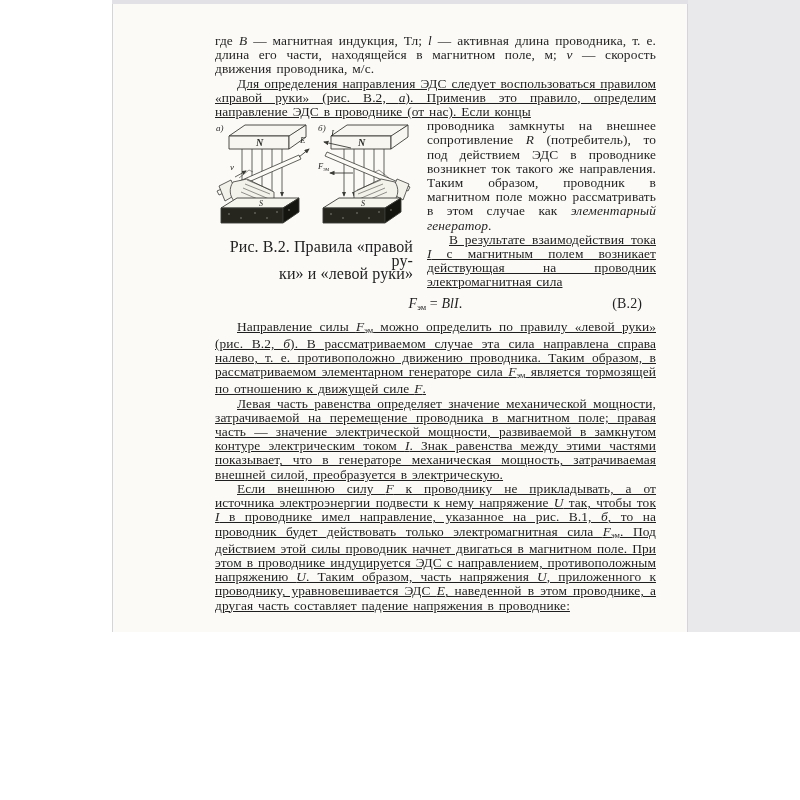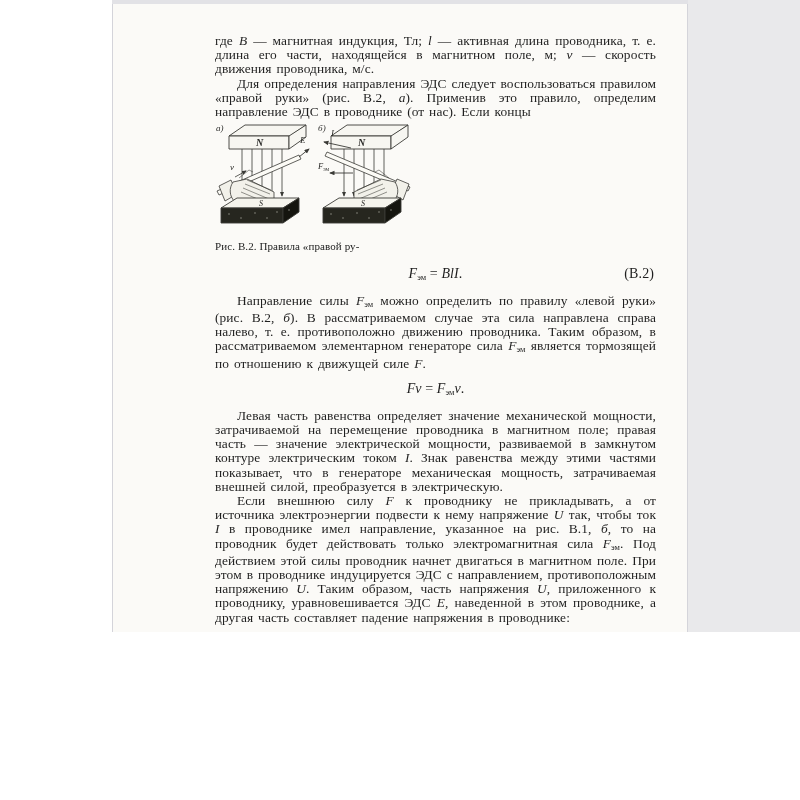--- a/index.html
+++ b/index.html
@@ -17,35 +17,35 @@
   }
   .edge-top{position:absolute;top:0;left:112px;width:576px;height:4px;background:#e2e2e6;}
   .edge-bottom{position:absolute;top:794px;left:90px;width:710px;height:6px;background:#56565b;}
 
   .content{
     position:absolute;top:34px;left:215px;width:441px;
     font-size:13.4px;line-height:14.2px;color:#1f1f1f;
     text-align:justify;word-spacing:1.4px;letter-spacing:.1px;
   }
   .content p{margin:0;}
-  .indent{text-indent:22px;}
+  .indent{text-indent:22px;text-decoration:underline;}
   i{font-style:italic;}
   sub{font-size:8.5px;vertical-align:-2px;letter-spacing:0;}
 
   .figure{
     float:left;width:198px;margin:3px 14px 2px 0;
   }
   .fig-drawings{display:flex;justify-content:space-between;}
   .fig-caption{
-    margin-top:4px;text-align:left;font-size:11px;line-height:13.5px;
+    margin-top:4px;text-align:right;font-size:16px;line-height:13.5px;
     word-spacing:normal;color:#222;
   }
   .formula{
-    position:relative;text-align:center;margin:6px 0 5px;clear:none;
-    font-size:14px;line-height:23px;word-spacing:normal;
+    position:relative;text-align:center;margin:6px 12px 5px;clear:none;
+    font-size:14px;line-height:16px;word-spacing:normal;
   }
   .formula .eqnum{position:absolute;right:2px;top:0;font-style:normal;}
   .wrap-block::after{content:"";display:block;clear:both;}
 
   .page-number{
     position:absolute;left:219px;top:760px;font-size:12.5px;font-weight:bold;color:#222;
   }
   svg text{font-family:"Liberation Serif","DejaVu Serif",serif;}
 </style>
 </head>
@@ -180,37 +180,36 @@
                   <circle cx="62" cy="90" r=".8"></circle>
                   <circle cx="74" cy="88" r=".8"></circle>
               </g>
             </g>
             <text x="44" y="84" font-size="8" font-style="italic" fill="#2a2a28">S</text>
           </svg>
 
         </div>
         <div class="fig-caption">
           <div>Рис. В.2. Правила «правой ру-</div>
+          <div>ки» и «левой руки»</div>
         </div>
       </div>
 
+      <p>проводника замкнуты на внешнее сопротивление <i>R</i> (потребитель), то под действием ЭДС в проводнике возникнет ток такого же направления. Таким образом, проводник в магнитном поле можно рассматривать в этом случае как <i>элементарный генератор</i>.</p>
+      <p class="indent">В результате взаимодействия тока <i>I</i> с магнитным полем возникает действующая на проводник электромагнитная сила</p>
     </div>
 
     <div class="formula">
       <span><i>F</i><sub>эм</sub> = <i>BlI</i>.</span>
       <span class="eqnum">(В.2)</span>
     </div>
 
     <p class="indent">Направление силы <i>F</i><sub>эм</sub> можно определить по правилу «левой руки» (рис. В.2, <i>б</i>). В рассматриваемом случае эта сила направлена справа налево, т. е. противоположно движению проводника. Таким образом, в рассматриваемом элементарном генераторе сила <i>F</i><sub>эм</sub> является тормозящей по отношению к движущей силе <i>F</i>.</p>
 
 
-    <div class="formula">
-      <span><i>Fv</i> = <i>F</i><sub>эм</sub><i>v</i>.</span>
-      <span class="eqnum"></span>
-    </div>
 
 
 
     <p class="indent">Левая часть равенства определяет значение механической мощности, затрачиваемой на перемещение проводника в магнитном поле; правая часть — значение электрической мощности, развиваемой в замкнутом контуре электрическим током <i>I</i>. Знак равенства между этими частями показывает, что в генераторе механическая мощность, затрачиваемая внешней силой, преобразуется в электрическую.</p>
 
     <p class="indent">Если внешнюю силу <i>F</i> к проводнику не прикладывать, а от источника электроэнергии подвести к нему напряжение <i>U</i> так, чтобы ток <i>I</i> в проводнике имел направление, указанное на рис. В.1, <i>б</i>, то на проводник будет действовать только электромагнитная сила <i>F</i><sub>эм</sub>. Под действием этой силы проводник начнет двигаться в магнитном поле. При этом в проводнике индуцируется ЭДС с направлением, противоположным напряжению <i>U</i>. Таким образом, часть напряжения <i>U</i>, приложенного к проводнику, уравновешивается ЭДС <i>E</i>, наведенной в этом проводнике, а другая часть составляет падение напряжения в проводнике:</p>
 
   </div>
 
   <div class="page-number">8</div>

